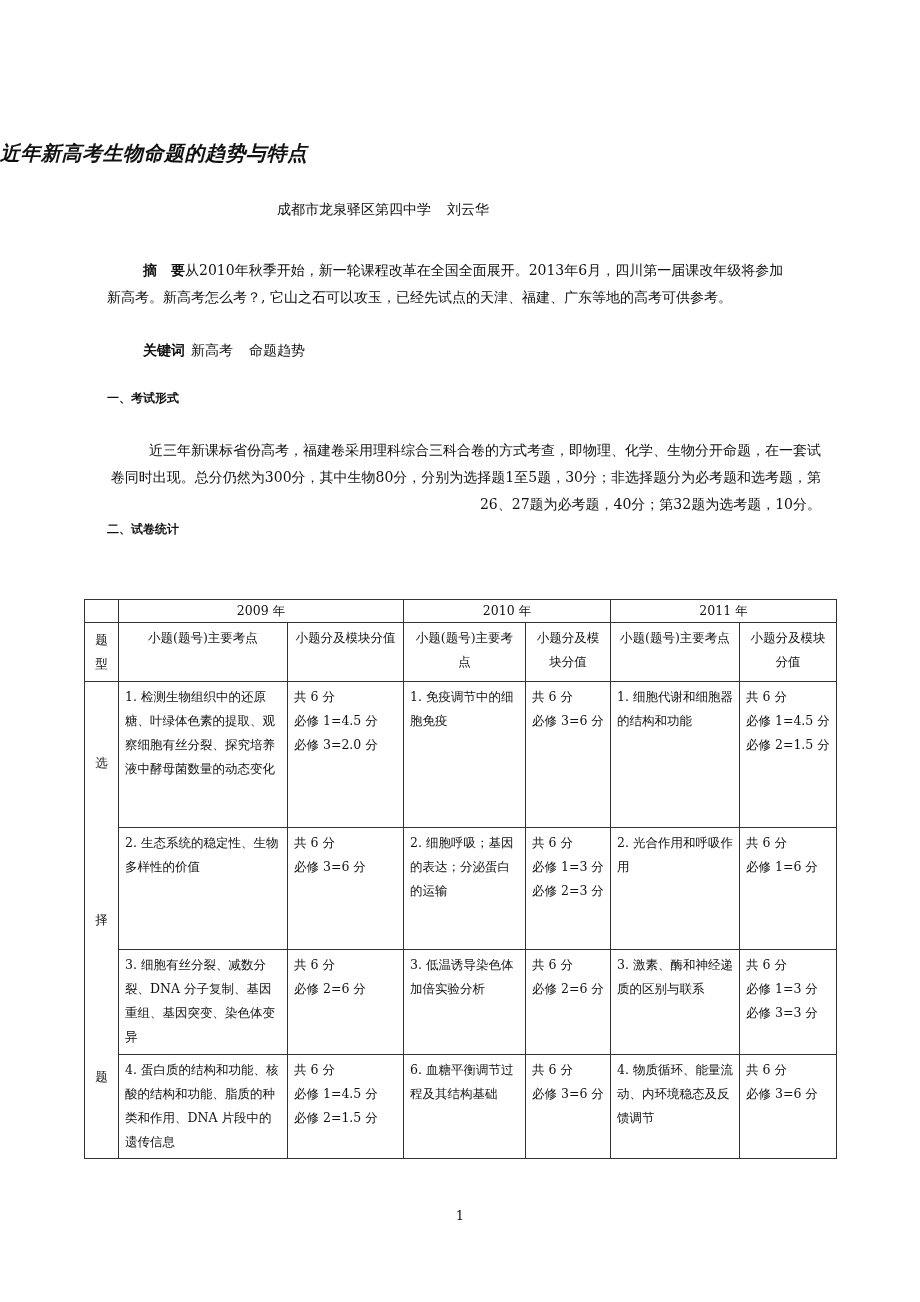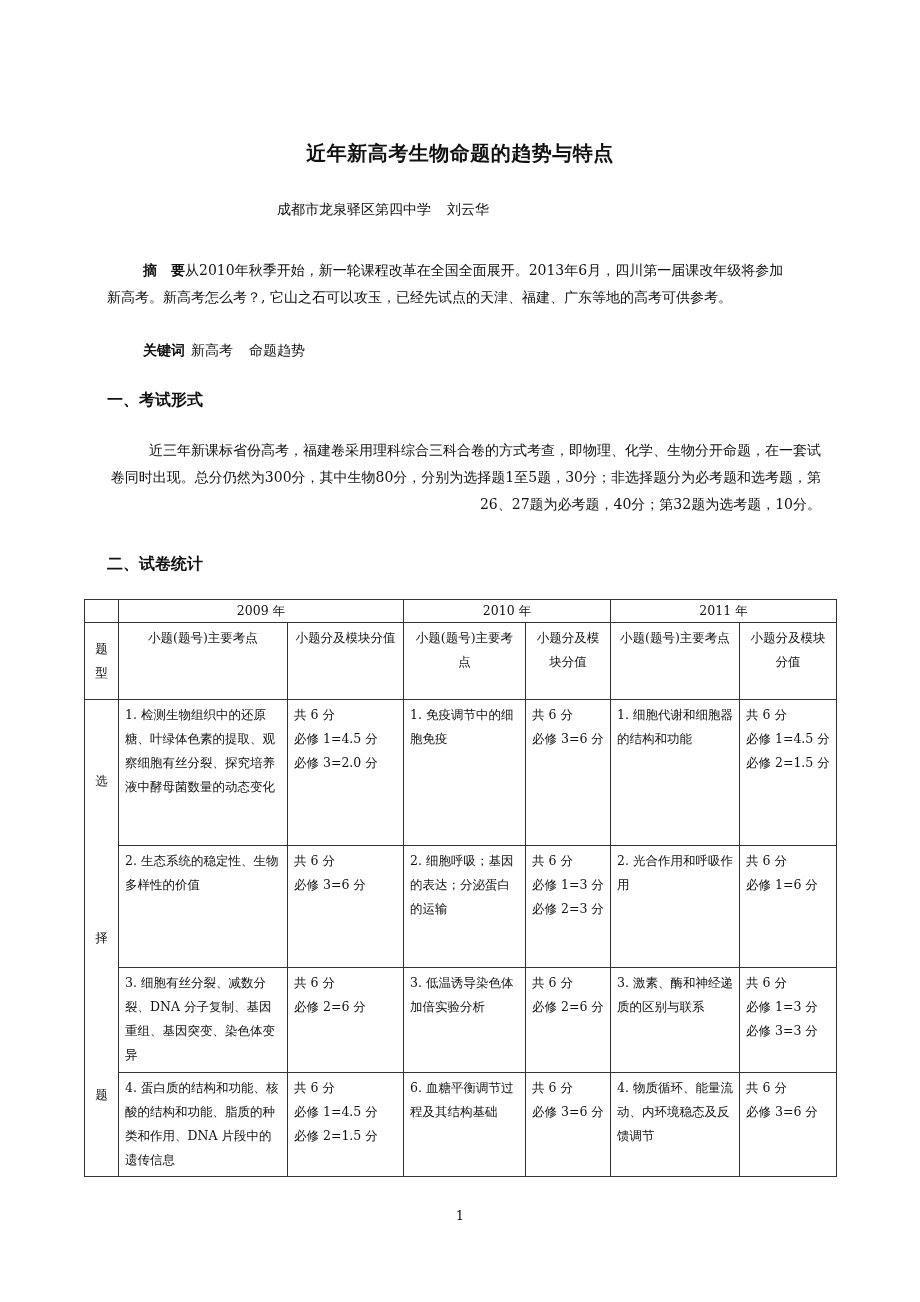--- a/index.html
+++ b/index.html
@@ -1,34 +1,34 @@
 <!DOCTYPE html>
 <html><head>
 <meta charset="utf-8">
 <style>
   html, body { margin: 0; padding: 0; background: #ffffff; }
   body { width: 920px; height: 1302px; position: relative; overflow: hidden;
          font-family: "DejaVu Serif", "Liberation Serif", serif; color: #111; }
   .page { position: absolute; left: 0; top: 0; width: 920px; height: 1302px; }
-  .title { position: absolute; top: 140px; left: 0; width: 920px; text-align: center;
+  .title { position: absolute; top: 140px; left: 0; width: 920px; text-align: left;
            font-family: "DejaVu Sans", "Liberation Sans", sans-serif; font-weight: bold;
-           font-size: 20px; letter-spacing: 0.5px; }
+           font-size: 20px; letter-spacing: 0.5px; font-style: italic; }
   .author { position: absolute; top: 201px; left: 0; width: 766px; text-align: center; font-size: 14px; }
   .author span + span { margin-left: 16px; }
   .para { position: absolute; left: 107px; width: 714px; font-size: 14px; line-height: 27px; }
   .abstract { top: 257px; width: 680px; }
   .indent { text-indent: 36px; }
   .bold-label { font-family: "DejaVu Sans", "Liberation Sans", sans-serif; font-weight: bold; margin-top: 40px; }
   .keywords { top: 337px; padding-left: 36px; }
   .keywords .kw { margin-left: 6px; }
   .keywords .kw + .kw { margin-left: 16px; font-family: Liberation Mono, monospace; }
-  .heading { position: absolute; left: 107px; font-size: 16px; font-family: "DejaVu Sans", "Liberation Sans", sans-serif; font-weight: bold; }
+  .heading { position: absolute; left: 107px; font-size: 12px; font-family: "DejaVu Sans", "Liberation Sans", sans-serif; font-weight: bold; }
   .h1 { top: 390px; }
   .body1 { top: 437px; text-align: right; }
-  .h2 { top: 554px; }
+  .h2 { top: 521px; }
   table.stats { position: absolute; left: 84px; top: 599px; border-collapse: collapse;
                 font-size: 12.5px; table-layout: fixed; }
   table.stats td { border: 1px solid #333; vertical-align: top; padding: 3px 6px; line-height: 24px; }
   table.stats td.center { text-align: center; }
   table.stats td.type { text-align: center; padding: 3px 2px; vertical-align: middle; }
   .pagenum { position: absolute; top: 1208px; left: 0; width: 920px; text-align: center; font-size: 13px; }
   .line { display: block; }
 </style>
 </head>
 <body>
@@ -66,21 +66,21 @@
       <col style="width:97px">
     </colgroup>
     <tbody>
         <tr style="height:23px">
       <td></td>
       <td colspan="2" class="center" style="line-height:16px">2009 年</td>
       <td colspan="2" class="center" style="line-height:16px">2010 年</td>
       <td colspan="2" class="center" style="line-height:16px">2011 年</td>
     </tr>
     <tr style="height:52px">
-      <td class="center" style="padding:14px 8px">题型</td>
+      <td class="center" style="padding:5px 8px">题型</td>
       <td class="center">小题(题号)主要考点</td>
       <td class="center">小题分及模块分值</td>
       <td class="center">小题(题号)主要考点</td>
       <td class="center">小题分及模块分值</td>
       <td class="center">小题(题号)主要考点</td>
       <td class="center">小题分及模块分值</td>
     </tr>
     <tr style="height:144px">
       <td rowspan="4" class="type">
         <div style="display:flex;flex-direction:column;justify-content:space-around;height:470px;">

